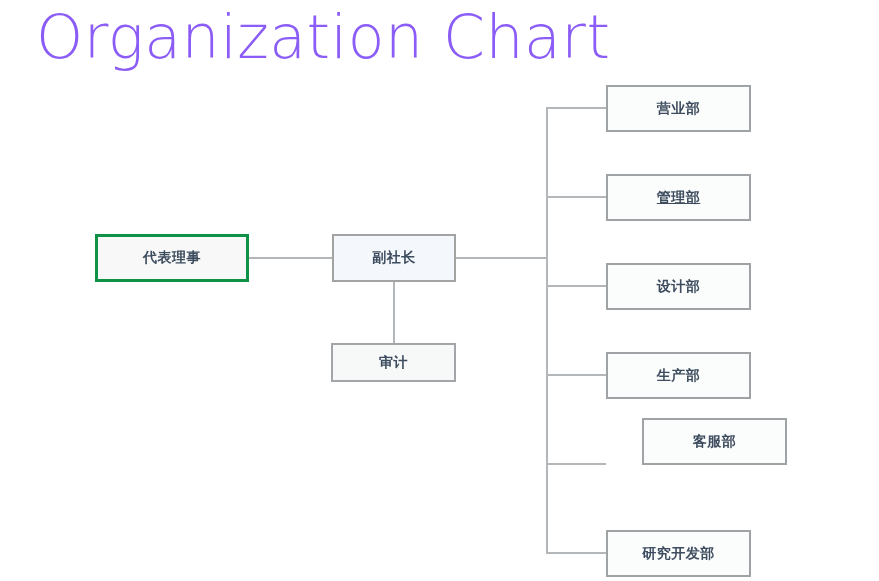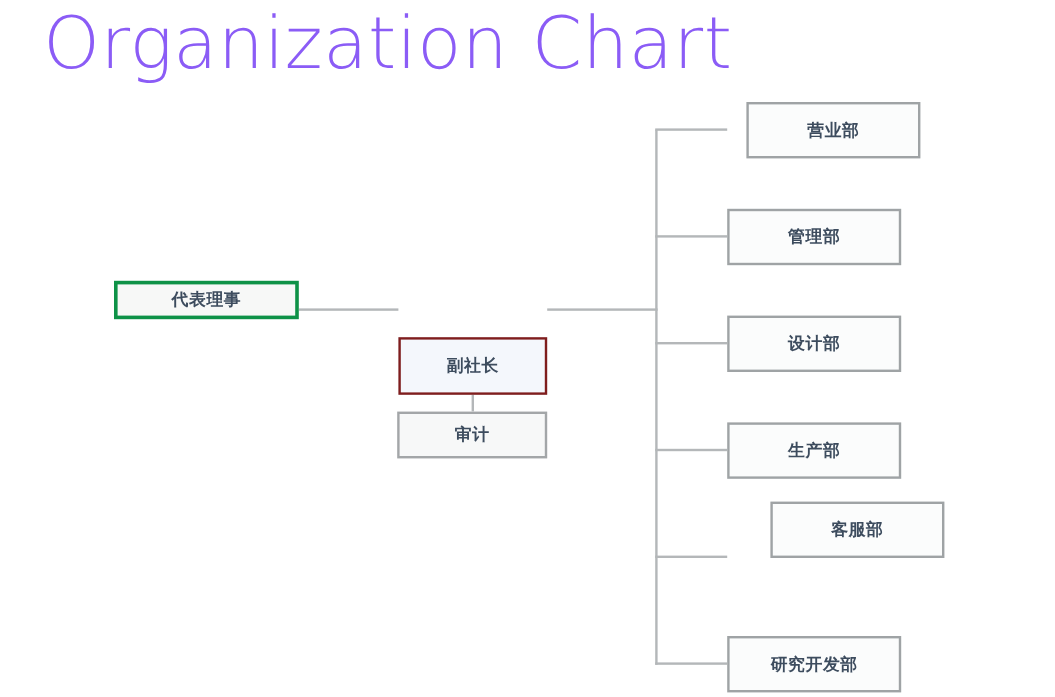--- a/index.html
+++ b/index.html
@@ -44,34 +44,33 @@
     color: #3d4c5e;
     letter-spacing: 0.5px;
     font-family: "DejaVu Sans", "Liberation Sans", sans-serif;
   }
 
   
   .node--root {
     left: 95px;
     top: 234px;
     width: 154px;
-    height: 32px;
+    height: 48px;
     border: 3px solid #0e9247;
     background: #f7f8f7;
   }
 
   
   .node--vp {
     left: 332px;
     top: 234px;
     width: 124px;
     height: 48px;
-    border: 2px solid #7f1d1d;
+    border: 2px solid #a3a3a3;
     background: #f4f7fc;
-    margin-top: 47px;
   }
 
   
   .node--audit {
     left: 331px;
     top: 343px;
     width: 125px;
     height: 39px;
     border: 2px solid #a3a6a8;
     background: #f7f8f8;
@@ -124,23 +123,23 @@
   <div class="line line--h" style="left:546px; top:374px; width:60px;"></div>
   <div class="line line--h" style="left:546px; top:463px; width:60px;"></div>
   <div class="line line--h" style="left:546px; top:552px; width:60px;"></div>
 
   <div class="node node--root">代表理事</div>
 
   <div class="node node--vp">副社长</div>
 
   <div class="node node--audit">审计</div>
 
-  <div class="node node--dept" style="top:85px;margin-left:16px;">营业部</div>
+  <div class="node node--dept" style="top:85px;">营业部</div>
 
-  <div class="node node--dept" style="top:174px;">管理部</div>
+  <div class="node node--dept" style="top:174px;text-decoration:underline;">管理部</div>
 
   <div class="node node--dept" style="top:263px;">设计部</div>
 
   <div class="node node--dept" style="top:352px;">生产部</div>
 
   <div class="node node--dept" style="top:418px;margin-left:36px;">客服部</div>
 
   <div class="node node--dept" style="top:530px;font-family:Liberation Serif, serif;">研究开发部</div>
 
 </div>

